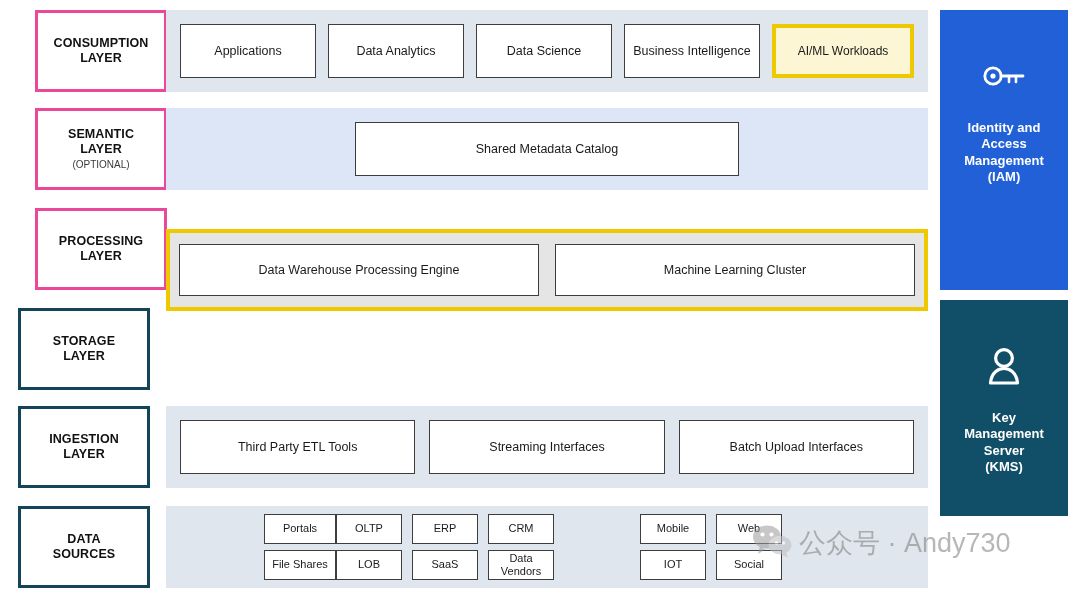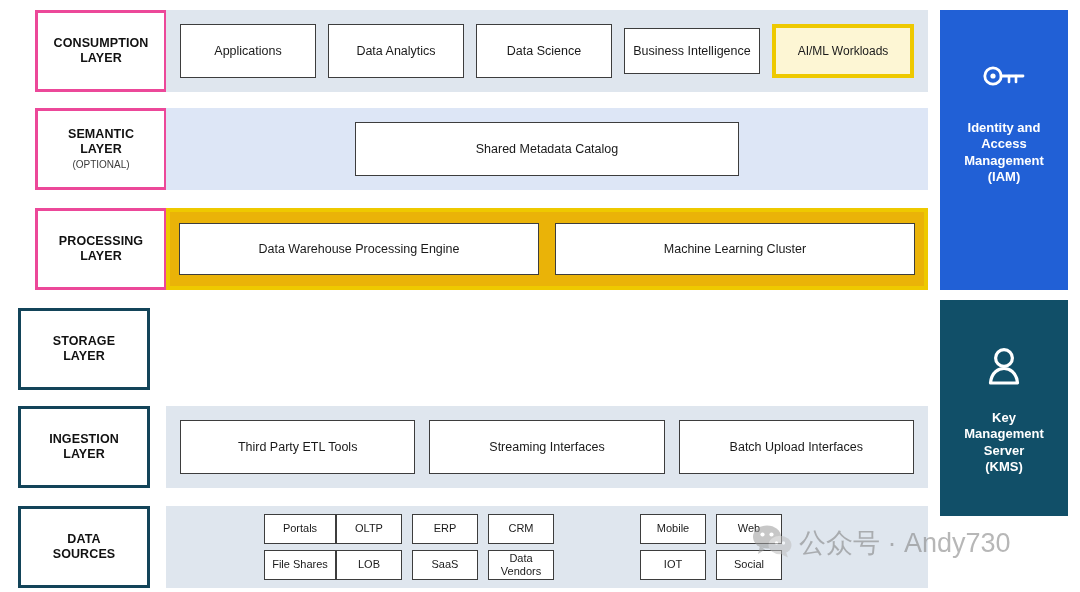--- a/index.html
+++ b/index.html
@@ -47,21 +47,21 @@
   
   .band {
     position: absolute;
     left: 166px;
     width: 762px;
     display: flex;
     align-items: center;
   }
   .band-grey   { background: #dfe6ee; }
   .band-lblue  { background: #dde6f6; }
-  .band-gold   { background: #eab308; border: 4px solid #eec900; }
+  .band-gold   { background: #e5e5e5; border: 4px solid #eec900; margin-top: 21px; }
 
   
   .node {
     background: #ffffff;
     border: 1.5px solid #3d3d3d;
     display: flex;
     align-items: center;
     justify-content: center;
     text-align: center;
     font-size: 12.5px;
@@ -175,21 +175,21 @@
     <div class="ll-title">
       <span>DATA</span><br>
       <span>SOURCES</span>
     </div>
   </div>
 
   <div class="band band-grey" style="top:10px; height:82px; padding:0 14px; gap:12px;">
     <div class="node" style="flex:1 1 0; height:54px;">Applications</div>
     <div class="node" style="flex:1 1 0; height:54px;">Data Analytics</div>
     <div class="node" style="flex:1 1 0; height:54px;">Data Science</div>
-    <div class="node" style="flex:1 1 0; height:46px;">Business Intelligence</div>
+    <div class="node" style="flex:1 1 0; height:54px;">Business Intelligence</div>
     <div class="node accent" style="flex:0 0 142px; height:54px;">AI/ML Workloads</div>
   </div>
 
   <div class="band band-lblue" style="top:108px; height:82px; padding:0 14px; justify-content:center;">
     <div class="node" style="width:384px; height:54px;">Shared Metadata Catalog</div>
   </div>
 
   <div class="band band-gold" style="top:208px; height:82px; padding:0 9px; gap:16px;">
     <div class="node" style="flex:1 1 0; height:52px;">Data Warehouse Processing Engine</div>
     <div class="node" style="flex:1 1 0; height:52px;">Machine Learning Cluster</div>

